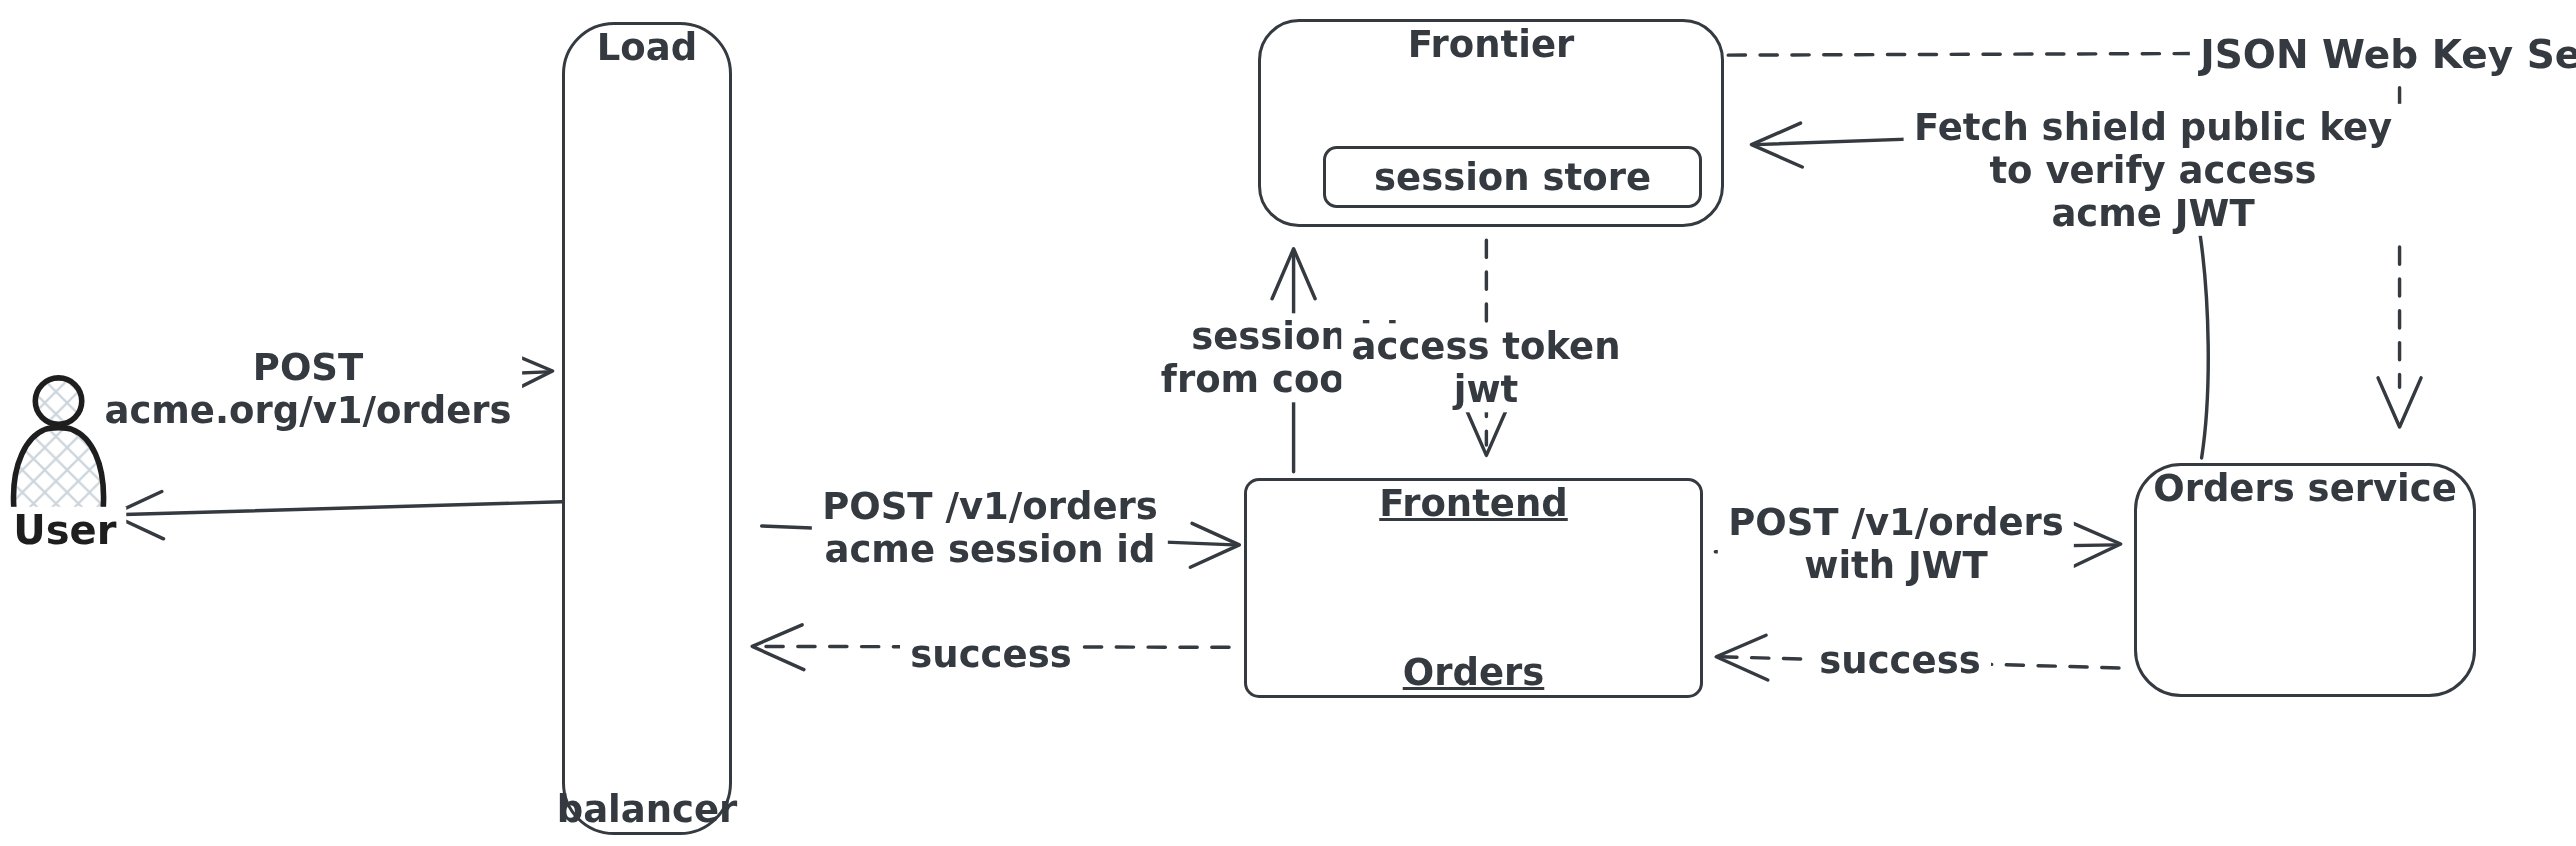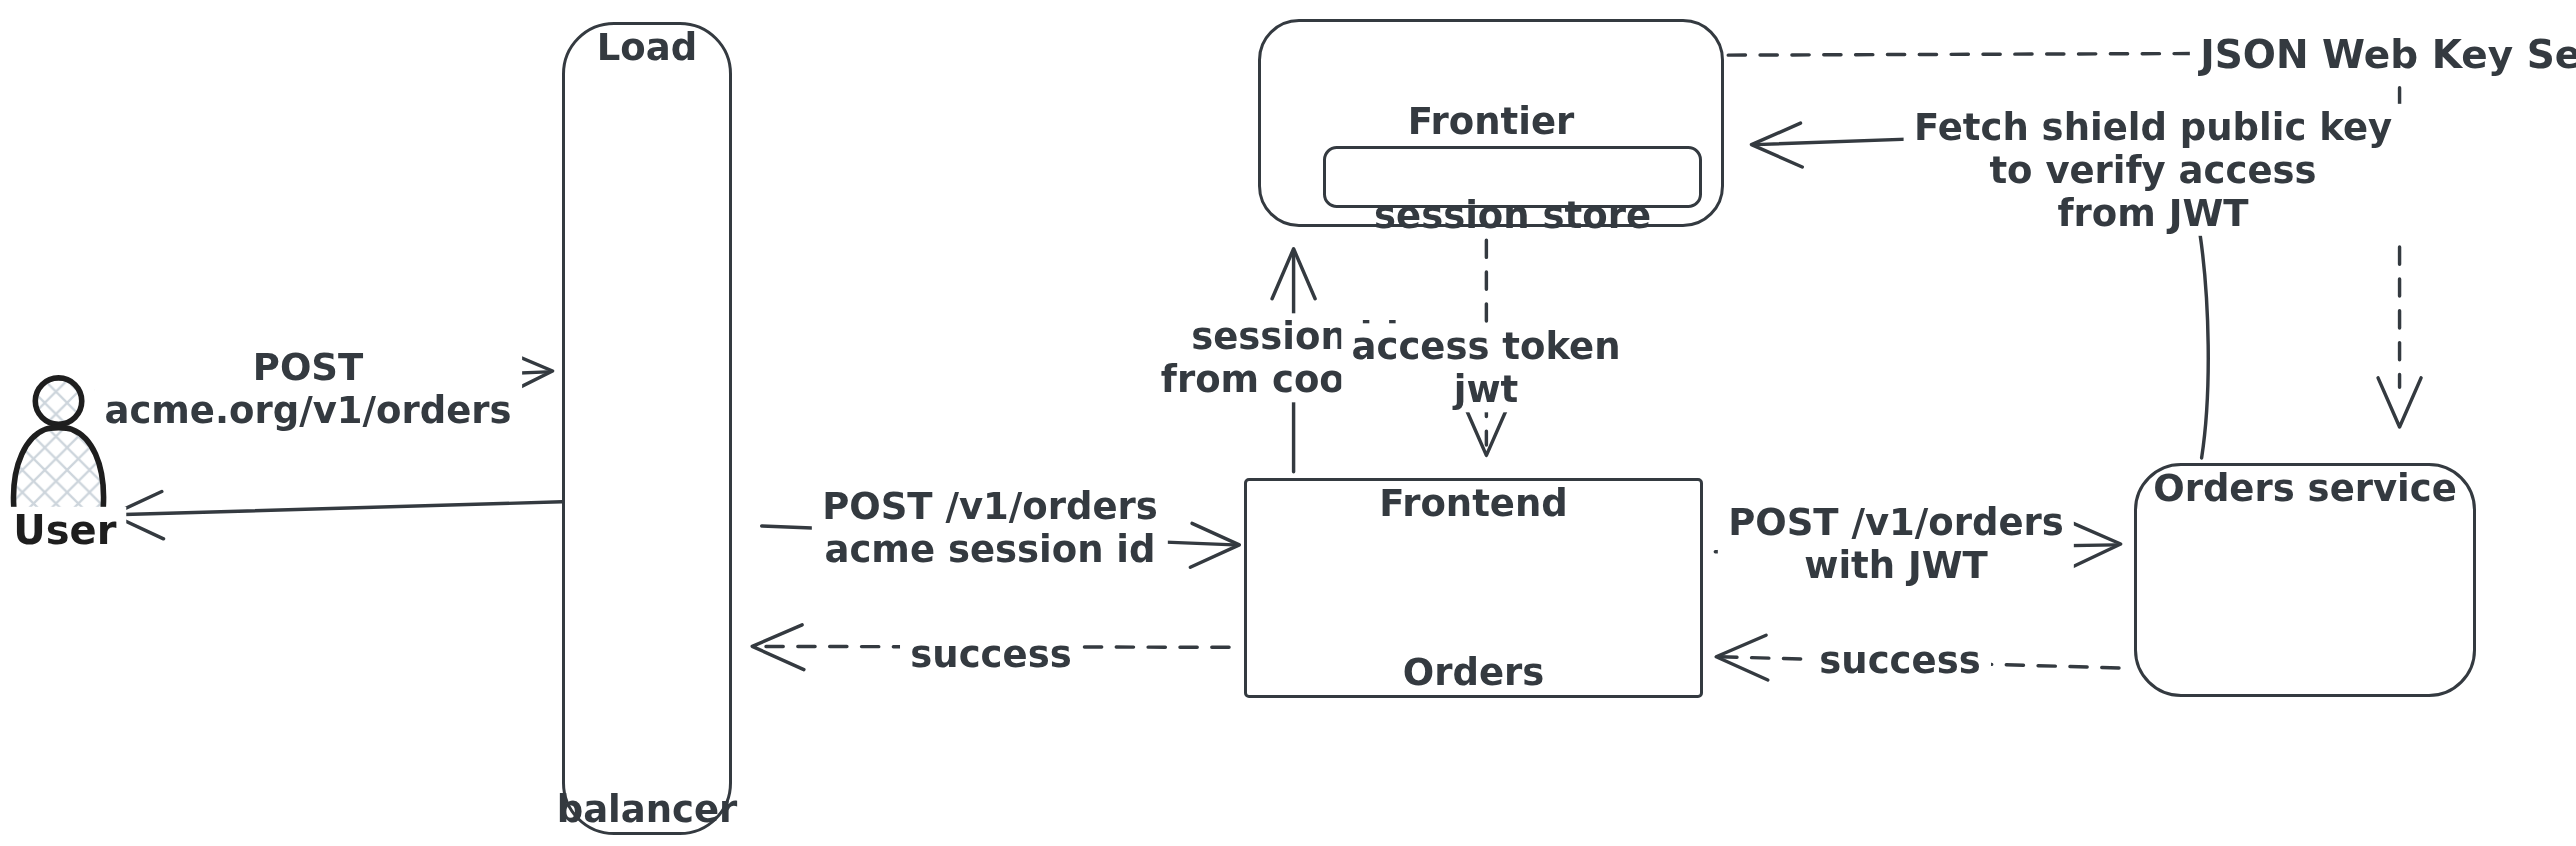--- a/index.html
+++ b/index.html
@@ -24,21 +24,21 @@
     box-sizing:border-box;
     display:flex;flex-direction:column;
     align-items:center;justify-content:space-between;
     z-index:1;
   }
   .node-label{
     font-size:37px;font-weight:bold;color:var(--ink);
     line-height:45px;text-align:center;white-space:nowrap;
   }
   #frontier-node{justify-content:flex-start;}
-  #frontier-node .node-label{margin-top:77px;}
+  #frontier-node .node-label{}
   #session-store-node{
     position:absolute;left:62px;top:124px;
     width:379px;height:62px;
     border:3px solid var(--ink);border-radius:13.8px;
     background:var(--bg);box-sizing:border-box;
     display:flex;align-items:center;justify-content:center;
   }
   svg.wires{position:absolute;left:0;top:0;z-index:2;pointer-events:none;}
   .lbl{
     position:absolute;transform:translate(-50%,-50%);
@@ -62,21 +62,21 @@
     <div class="node-label">balancer</div>
   </div>
 
   <div class="node" id="frontier-node" style="left:1258px;top:19px;width:466px;height:208px;border-radius:41px;">
     <div class="node-label">Frontier</div>
     <div id="session-store-node">
       <div class="node-label">session store</div>
     </div>
   </div>
 
-  <div class="node" id="fm-node" style="left:1244px;top:478px;width:459px;height:220px;border-radius:5px;">
+  <div class="node" id="fm-node" style="left:1244px;top:478px;width:459px;height:220px;border-radius:15px;text-decoration:underline;">
     <div class="node-label">Frontend</div>
     <div class="node-label">Orders</div>
   </div>
 
   <div class="node" id="orders-node" style="left:2134px;top:463px;width:342px;height:234px;border-radius:47px;">
     <div class="node-label">Orders service</div>
   </div>
 
   <svg class="wires" width="2576" height="847" viewBox="0 0 2993 984">
     <defs>
@@ -181,17 +181,17 @@
     <span>with JWT</span>
   </div>
 
   <div class="lbl" style="left:1900px;top:660px;">success</div>
 
   <div class="lbl" id="jwks-label" style="left:2400px;top:54px;">JSON Web Key Set</div>
 
   <div class="lbl" style="left:2153px;top:170px;">
     <span>Fetch shield public key</span>
     <span>to verify access</span>
-    <span>from JWT</span>
+    <span>acme JWT</span>
   </div>
 
 </div>
 
 
 </body></html>

